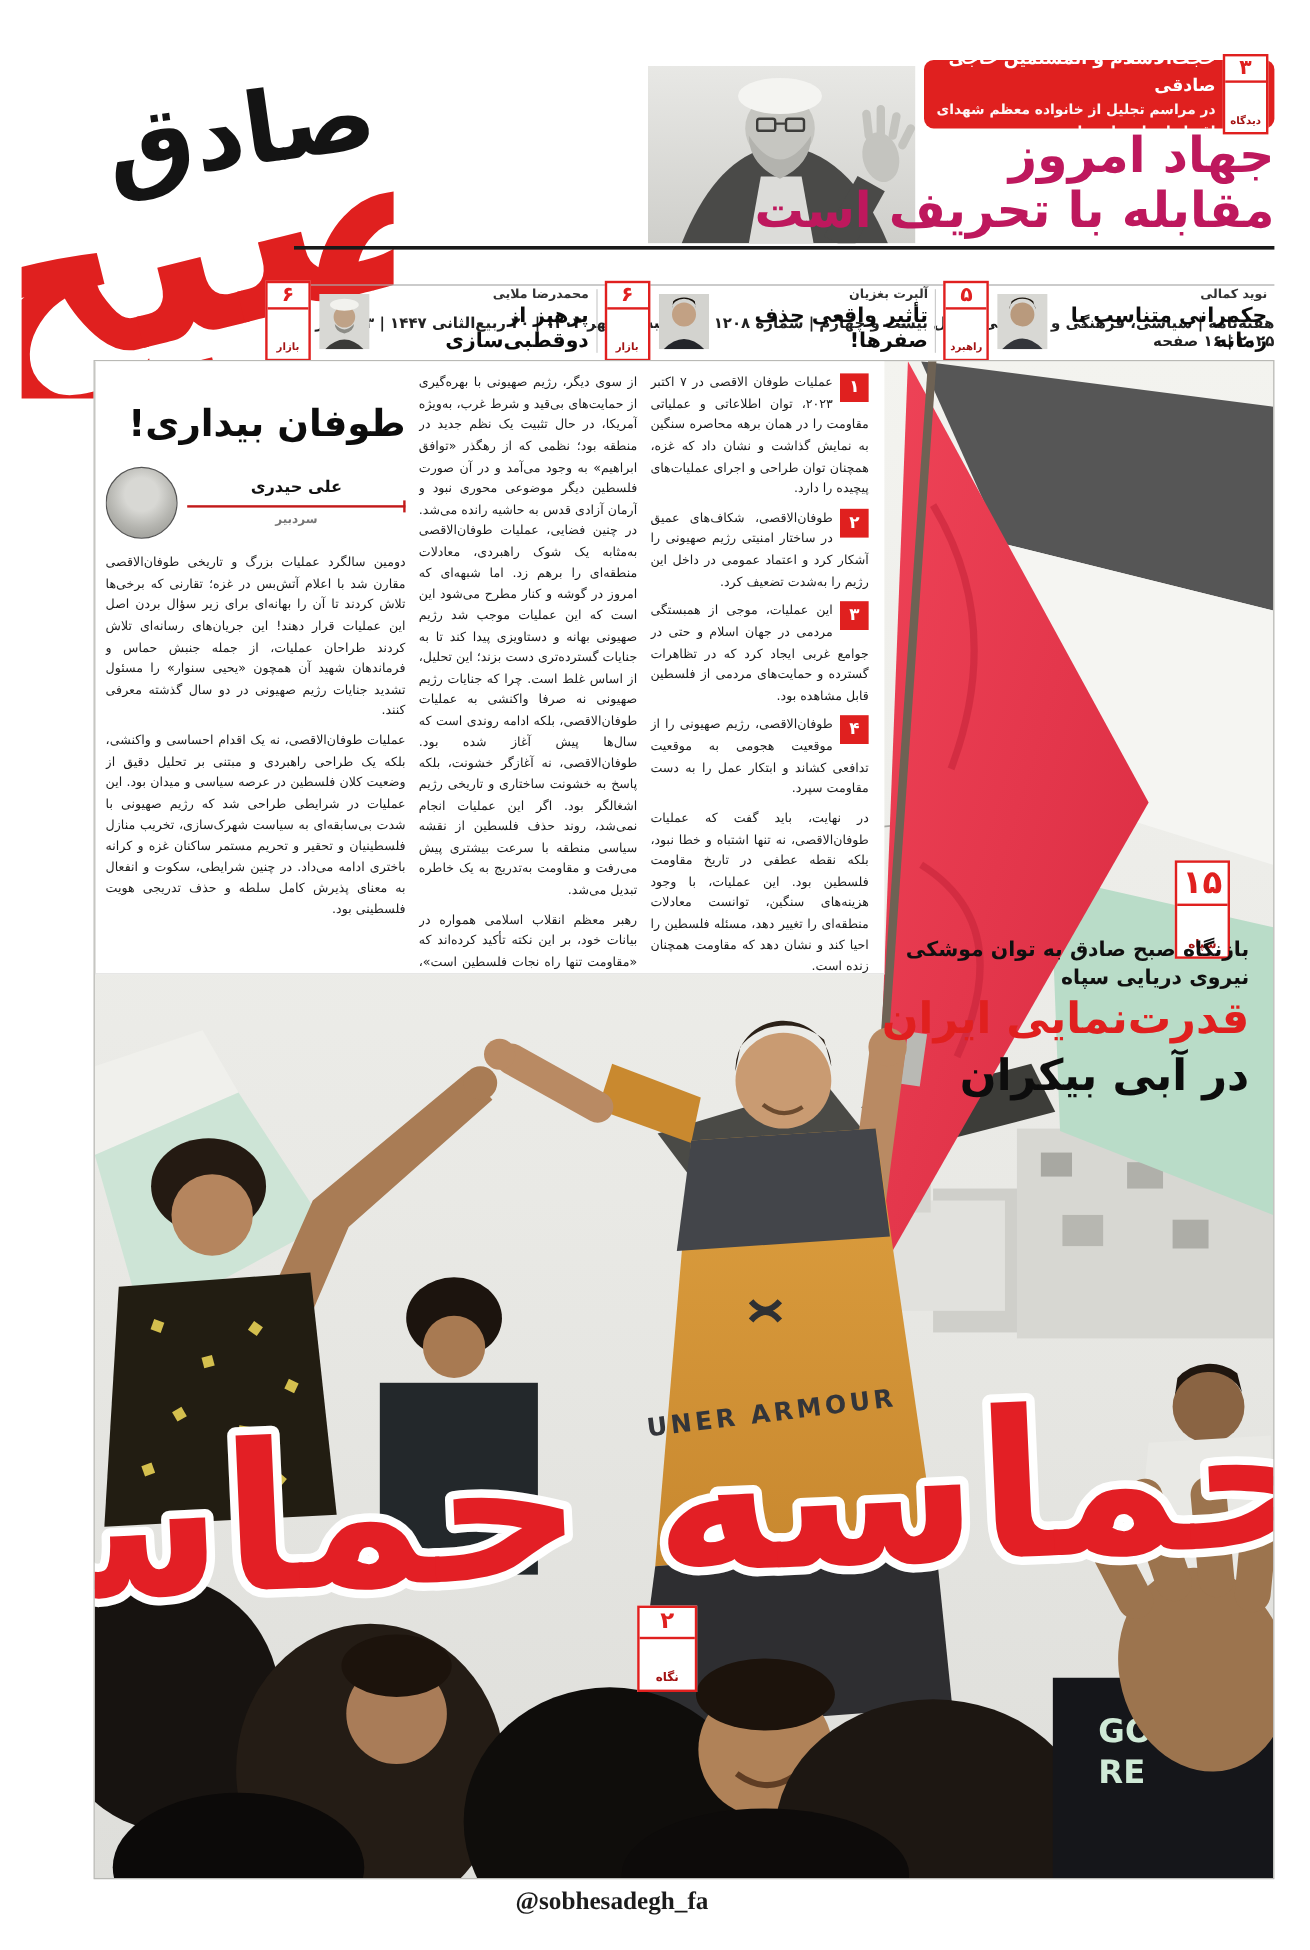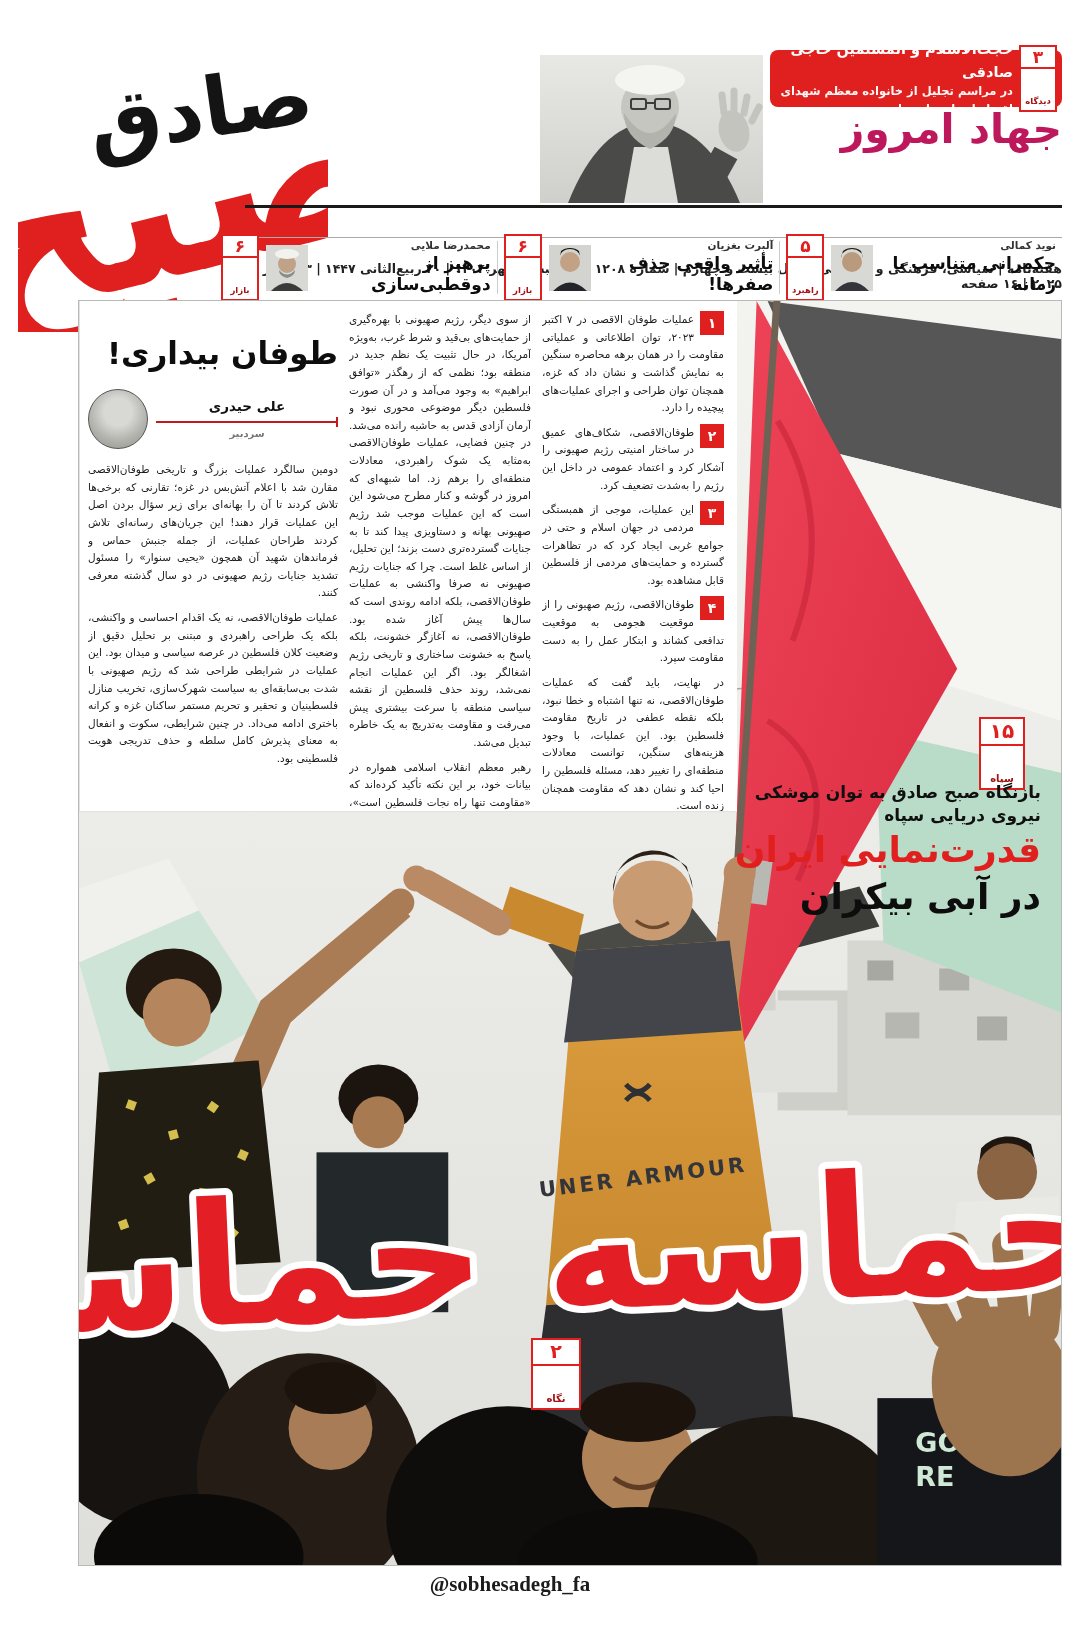--- a/index.html
+++ b/index.html
@@ -11,21 +11,21 @@
   
   .logo-svg{left:18px;top:22px;width:310px;height:310px;}
   .cleric-photo{left:540px;top:55px;width:223px;height:148px;overflow:hidden;}
   .top-banner{left:770px;top:50px;width:292px;height:57px;background:#e0201f;border-radius:8px;
               display:flex;flex-direction:row-reverse;align-items:center;gap:6px;padding:0 5px;box-sizing:border-box;}
   .banner-lines{flex:1;text-align:right;color:#fff;direction:rtl;line-height:1.55;}
   .banner-line1{font-size:14.5px;font-weight:bold;}
   .banner-line2{font-size:11.5px;font-weight:bold;opacity:.96;}
 
   .tabbox{background:#fff;border:2px solid #e0201f;width:46px;text-align:center;box-sizing:border-box;}
-  .tabbox .num{display:block;color:#e0201f;font-weight:bold;font-size:20px;line-height:1.25;
+  .tabbox .num{display:block;color:#e0201f;font-weight:bold;font-size:27px;line-height:1.25;
                border-bottom:2px solid #e0201f;}
   .tabbox .lbl{display:block;color:#a31212;font-size:10px;font-weight:bold;padding:2px 0 4px;margin-top:25px;}
   .tab-sm{width:38px;}
   .tab-sm .num{font-size:17px;line-height:1.2;}
   .tab-sm .lbl{font-size:8.5px;}
 
   .top-headline{right:30px;top:106px;width:440px;text-align:right;direction:rtl;
                 font-size:41px;font-weight:900;line-height:1.13;color:#be185d;letter-spacing:-.5px;margin:0;}
   .rule-black{left:245px;top:205px;width:817px;height:2.5px;background:#1a1a1a;}
   .info-line{right:30px;top:213px;width:830px;text-align:right;direction:rtl;
@@ -130,20 +130,21 @@
       <span class="lbl">دیدگاه</span>
     </div>
     <div class="banner-lines">
       <div class="banner-line1">حجت‌الاسلام و المسلمین حاجی صادقی</div>
       <div class="banner-line2">در مراسم تجلیل از خانواده معظم شهدای اقتدار استان مازندران</div>
     </div>
   </div>
 
   <h1 class="abs top-headline">
     <span>جهاد امروز</span><br>
+    <span>مقابله با تحریف است</span>
   </h1>
 
   <div class="abs rule-black"></div>
   <div class="abs info-line">هفته‌نامه | سیاسی، فرهنگی و اجتماعی | سال بیست و چهارم | شماره ۱۲۰۸ | دوشنبه ۲۱ مهر ۱۴۰۴ | ۲۰ ربیع‌الثانی ۱۴۴۷ | ۱۳ اکتبر ۲۰۲۵ | ۱۶ صفحه</div>
   <div class="abs rule-thin"></div>
 
   <div class="abs teaser-row">
 
     <div class="teaser">
       <div class="tabbox tab-sm">

